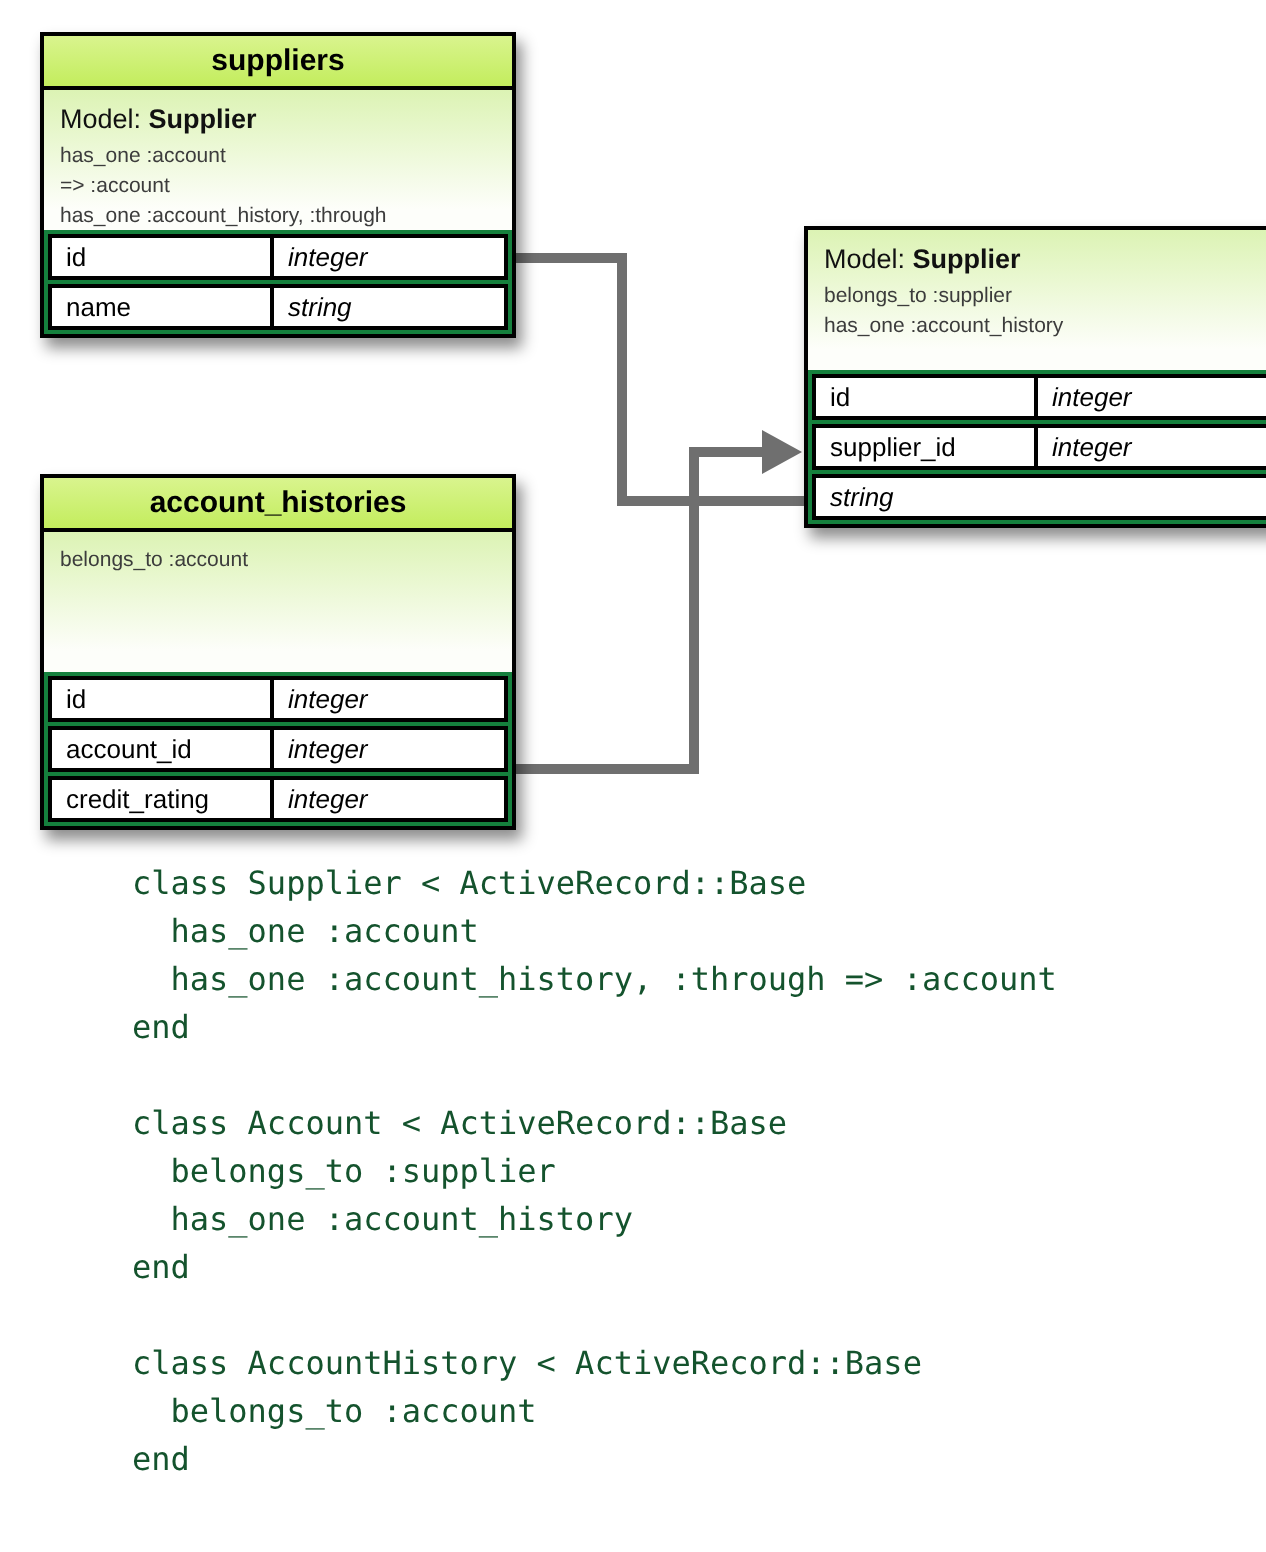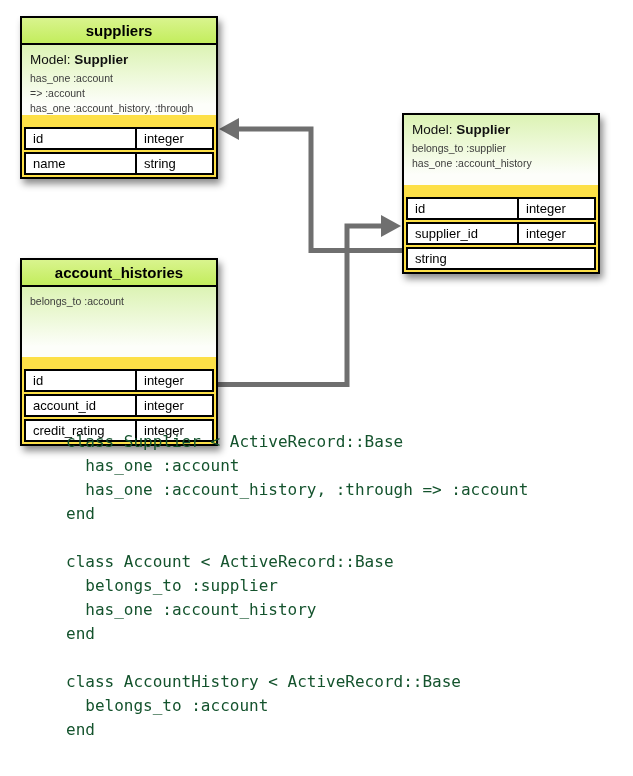--- a/index.html
+++ b/index.html
@@ -13,24 +13,24 @@
   #canvas { position: absolute; inset: 0; width: 633px; height: 776px; }
 
   
   svg.connectors {
     position: absolute; left: 0; top: 0; z-index: 1;
   }
 
   
   .dtable {
     position: absolute;
-    width: 198px;
+    width: 238px;
     box-sizing: border-box;
     border: 2px solid #000;
-    background: #fde047;
+    background: #15803d;
     box-shadow: 3px 5px 7px rgba(0,0,0,0.45);
     z-index: 2;
   }
   .thead {
     height: 25px;
     line-height: 25px;
     text-align: center;
     font-weight: bold;
     font-size: 15px;
     color: #000;
@@ -39,42 +39,42 @@
   }
   .tmodel {
     height: 70px;
     box-sizing: border-box;
     padding: 7px 8px 0 8px;
     background: linear-gradient(180deg, #dcf3b4 0%, #fdfefa 85%);
   }
   .mline { font-size: 13.5px; color: #111; margin-bottom: 4px; }
   .mname { font-weight: bold; }
   .assoc { font-size: 10.5px; line-height: 15px; color: #3c3c3c; }
-  .trows { padding: 2px; margin-top: 10px; }
+  .trows { padding: 2px; }
   .trow {
     display: flex;
     align-items: stretch;
     height: 23px;
     box-sizing: border-box;
     border: 2px solid #000;
     margin-bottom: 2px;
     background: #fff;
     font-size: 13px;
     color: #000;
   }
   .trow:last-child { margin-bottom: 0; }
   .cl {
     width: 111px;
     box-sizing: border-box;
     display: flex;
     align-items: center;
     padding-left: 7px;
     border-right: 2px solid #000;
   }
-  .cr { flex: 1; display: flex; align-items: center; padding-left: 7px; }
+  .cr { flex: 1; display: flex; align-items: center; padding-left: 7px; font-style: italic; }
 
   
   pre.code {
     position: absolute;
     left: 66px;
     top: 430px;
     margin: 0;
     z-index: 2;
     font-family: "DejaVu Sans Mono", monospace;
     font-size: 16px;
@@ -139,21 +139,21 @@
       <div class="trow">
         <span class="cl">supplier_id</span>
         <span class="cr">integer</span>
       </div>
       <div class="trow">
         <span class="cr">string</span>
       </div>
     </div>
   </div>
 
-  <div class="dtable" style="left:20px; top:258px;">
+  <div class="dtable" style="left:20px; top:237px;">
     <div class="thead">account_histories</div>
     <div class="tmodel">
       <div class="assoc">belongs_to :account</div>
     </div>
     <div class="trows">
       <div class="trow">
         <span class="cl">id</span>
         <span class="cr">integer</span>
       </div>
       <div class="trow">

